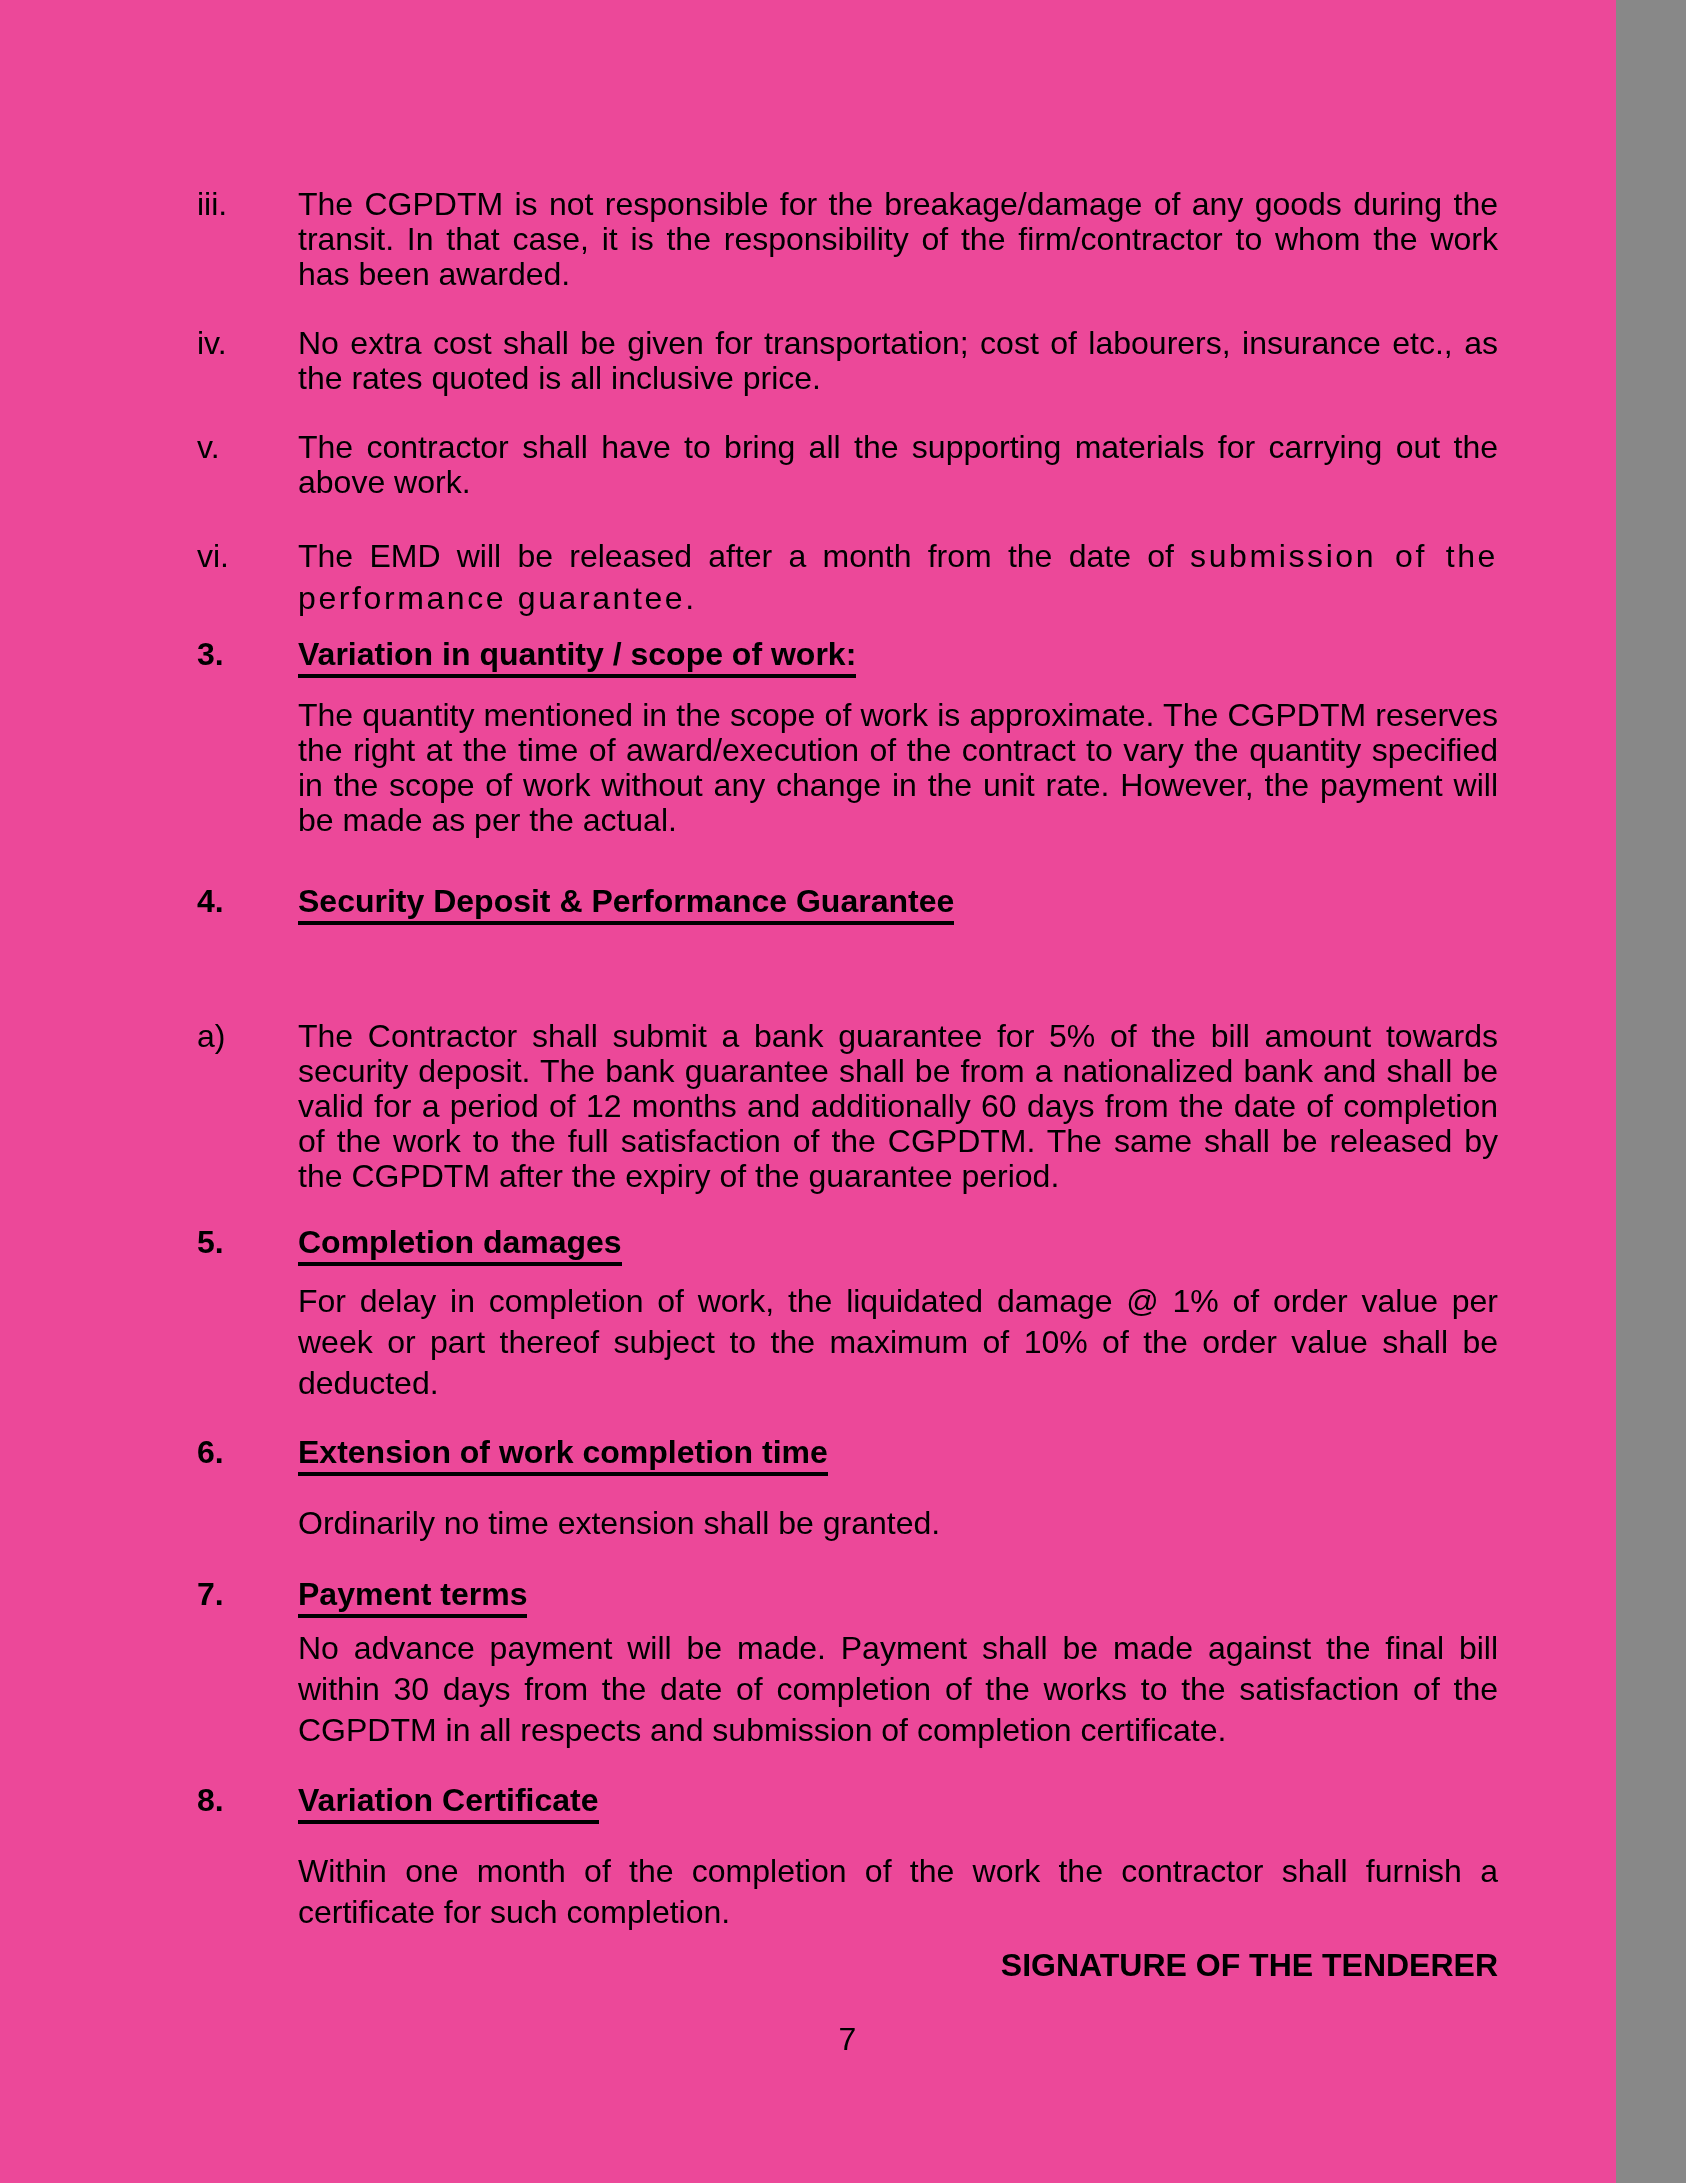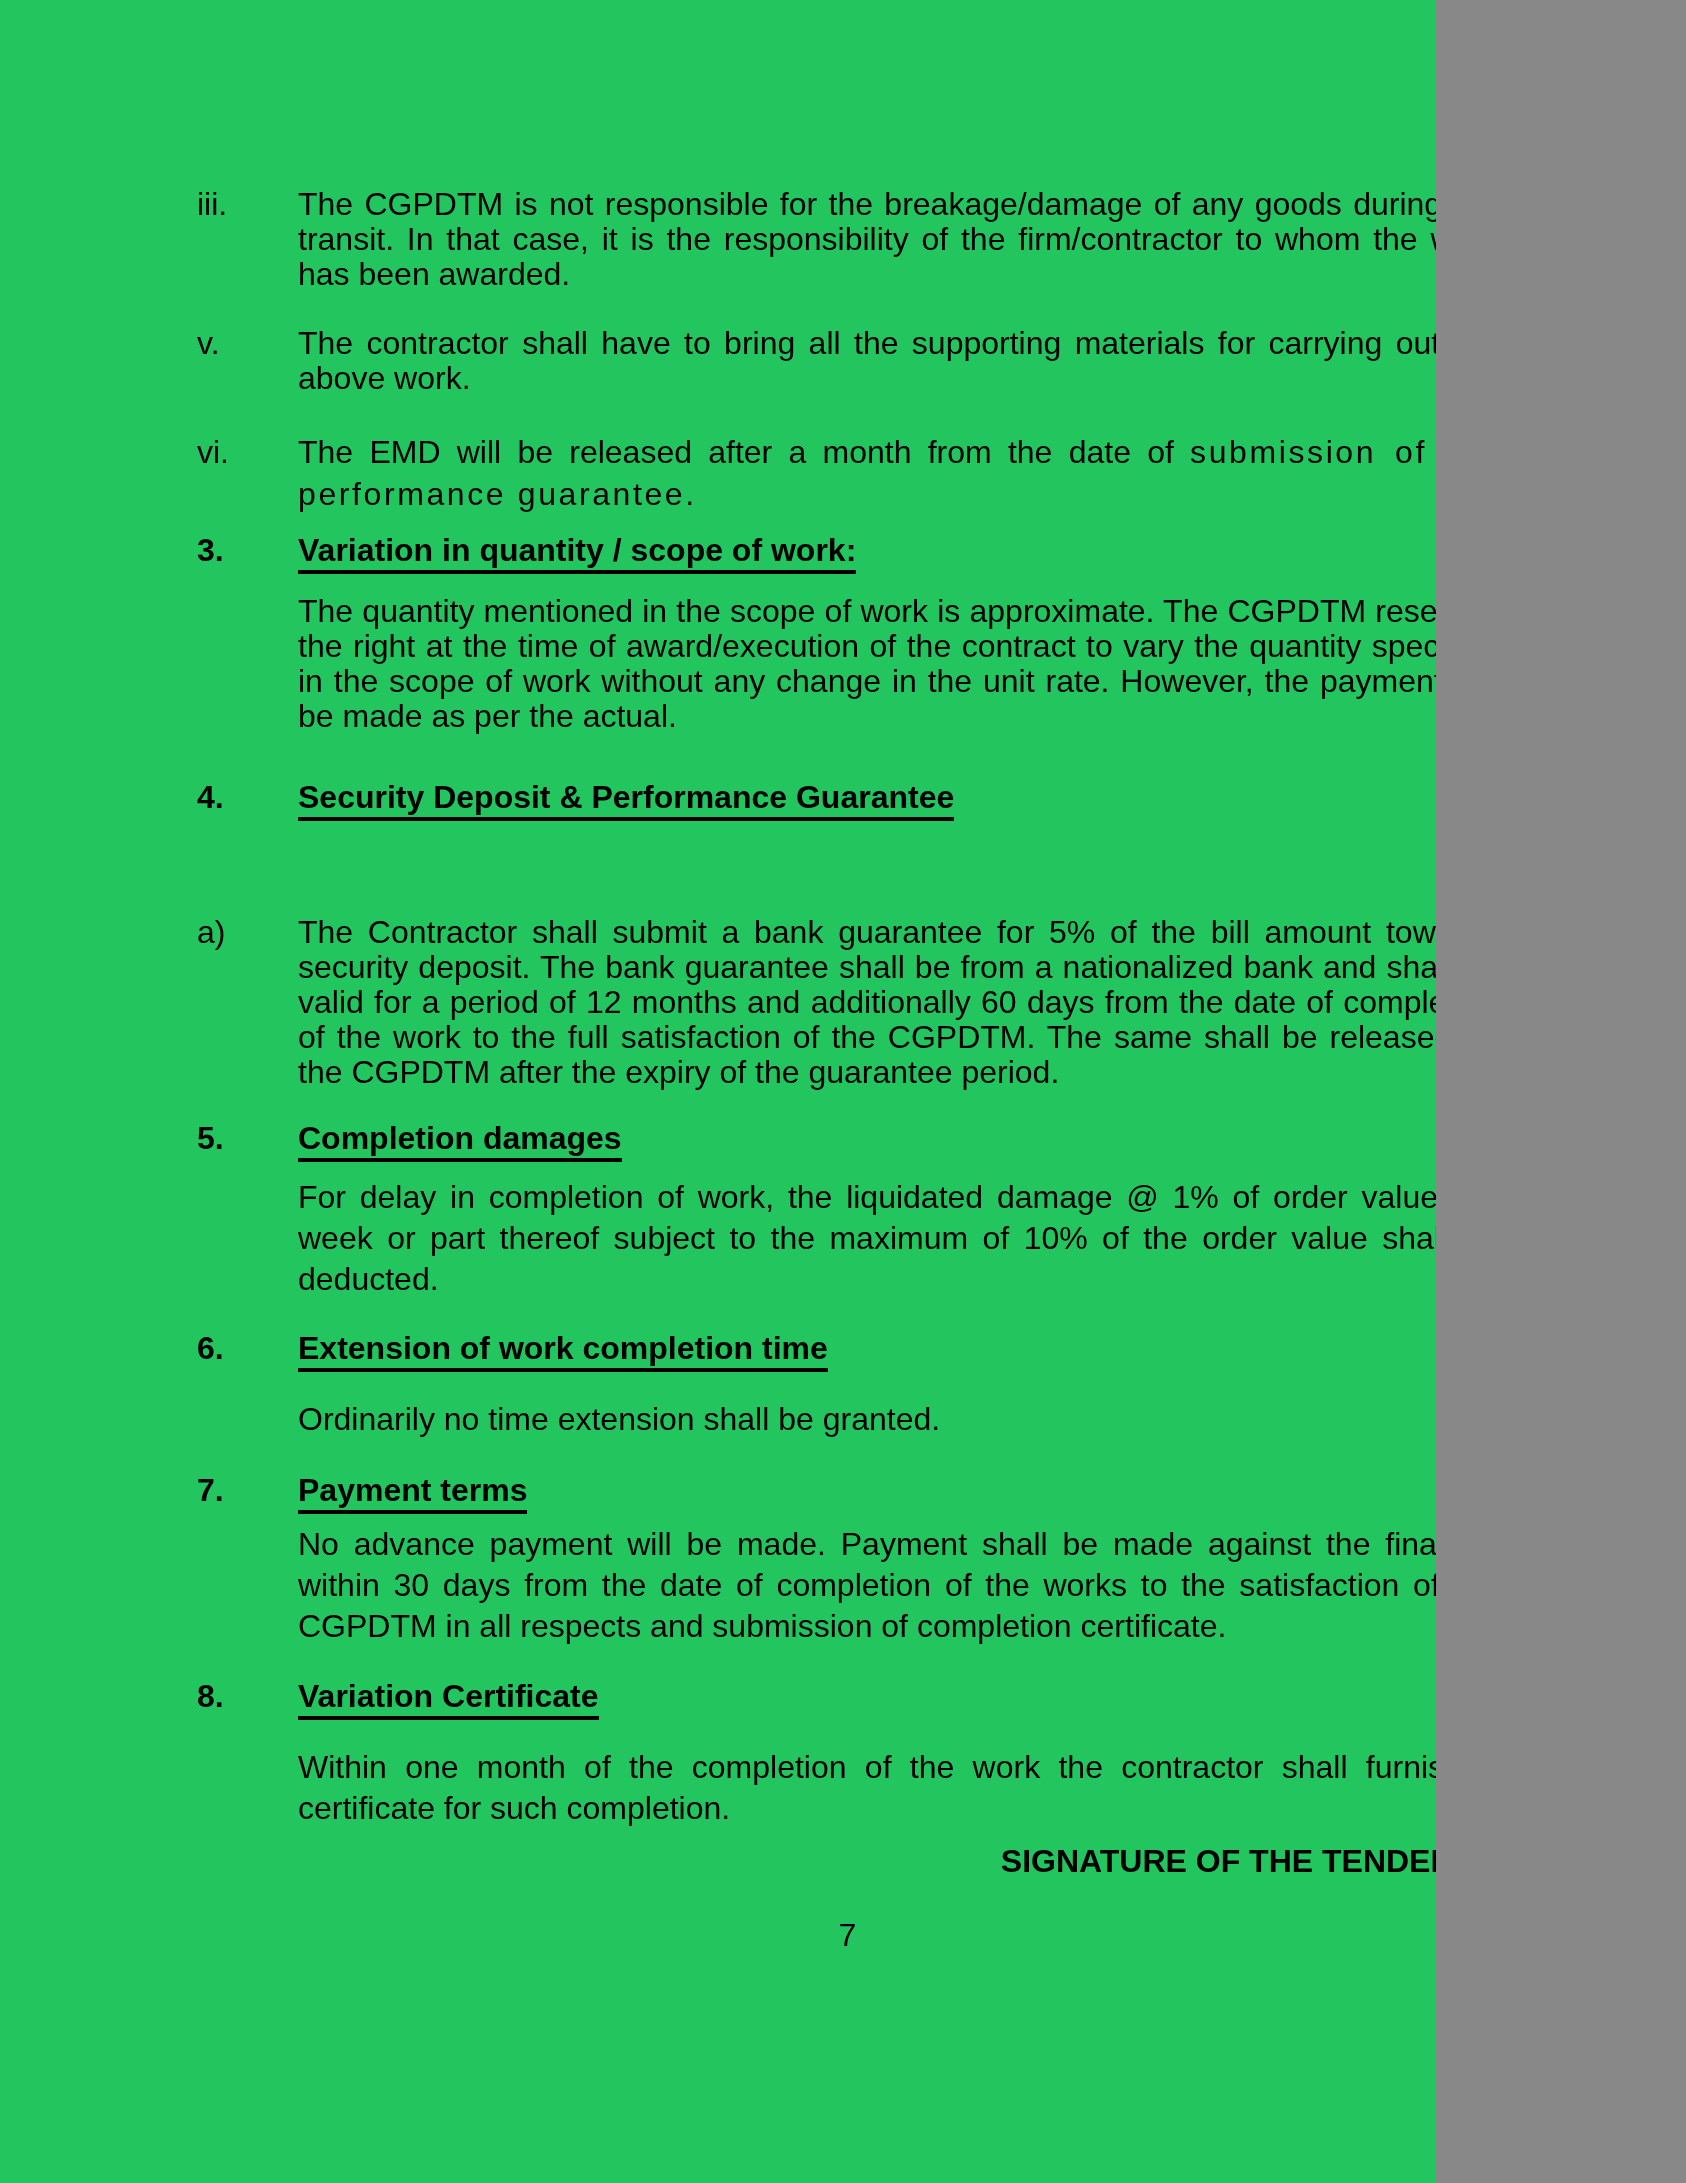--- a/index.html
+++ b/index.html
@@ -1,20 +1,20 @@
 <!DOCTYPE html>
 <html style="font-size:10.6px"><head>
 <meta charset="utf-8">
 <style>
   html, body { margin: 0; padding: 0; background: #888; }
   .page {
     position: relative;
-    width: 1436px;
+    width: 1616px;
     height: 2183px;
-    background: #22c55e;
+    background: #ec4899;
     font-family: "Liberation Sans", sans-serif;
     font-size: 32px;
     color: #000000;
     box-sizing: border-box;
     overflow: hidden;
   }
   .content {
     position: absolute;
     left: 197px;
     top: 187px;
@@ -76,20 +76,24 @@
 <body>
 
 <div class="page">
   <div class="content">
 
     <div class="row mb-iii">
       <div class="marker">iii.</div>
       <div class="body">The CGPDTM is not responsible for the breakage/damage of any goods during the transit. In that case, it is the responsibility of the firm/contractor to whom the work has been awarded.</div>
     </div>
 
+    <div class="row mb-iv">
+      <div class="marker">iv.</div>
+      <div class="body">No extra cost shall be given for transportation; cost of labourers, insurance etc., as the rates quoted is all inclusive price.</div>
+    </div>
 
     <div class="row mb-v">
       <div class="marker">v.</div>
       <div class="body">The contractor shall have to bring all the supporting materials for carrying out the above work.</div>
     </div>
 
     <div class="row mb-vi">
       <div class="marker">vi.</div>
       <div class="body vi"><span>The EMD will be released after a month from the date of </span><span class="tracked">submission of the performance guarantee.</span></div>
     </div>

